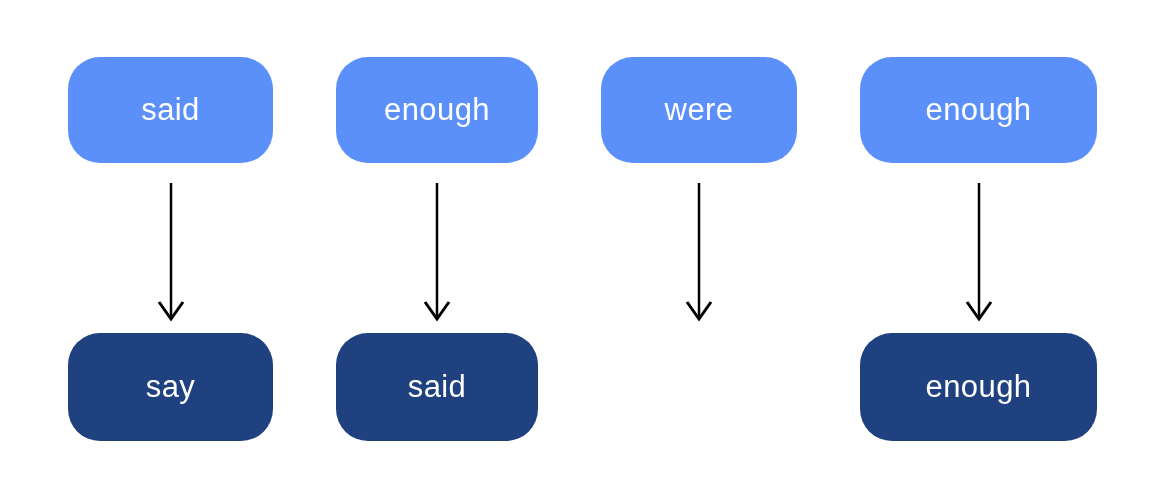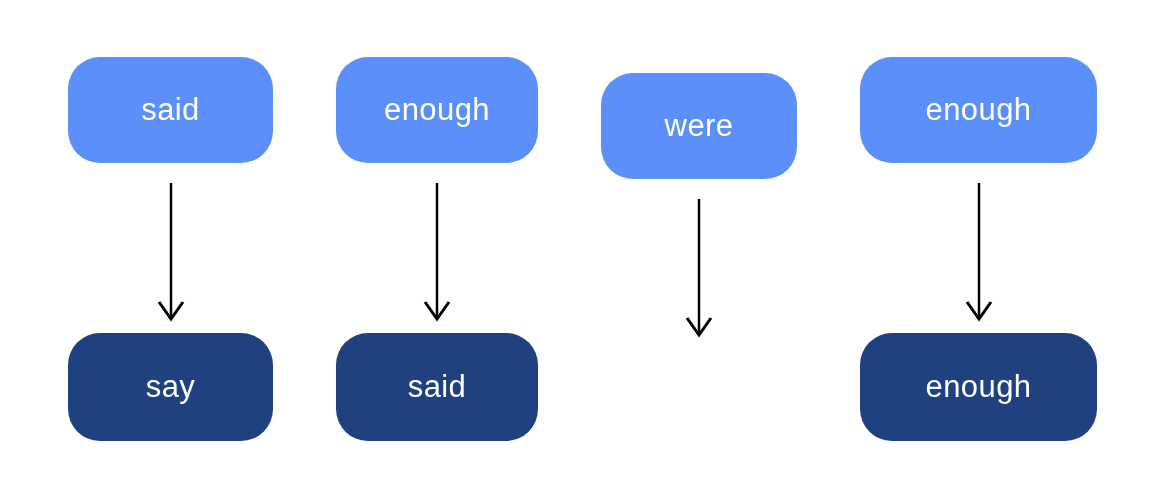--- a/index.html
+++ b/index.html
@@ -28,21 +28,21 @@
     align-items: flex-start;
     width: 100%;
   }
   .column {
     display: flex;
     flex-direction: column;
     align-items: center;
   }
   .column:nth-child(1) { width: 205px; }
   .column:nth-child(2) { width: 202px; }
-  .column:nth-child(3) { width: 196px; margin-top: 16px; }
+  .column:nth-child(3) { width: 196px; }
   .column:nth-child(4) { width: 237px; justify-content: space-between; }
   .box {
     width: 100%;
     height: 106px;
     border-radius: 32px;
     display: flex;
     align-items: center;
     justify-content: center;
     color: var(--box-text);
     font-size: 31px;

